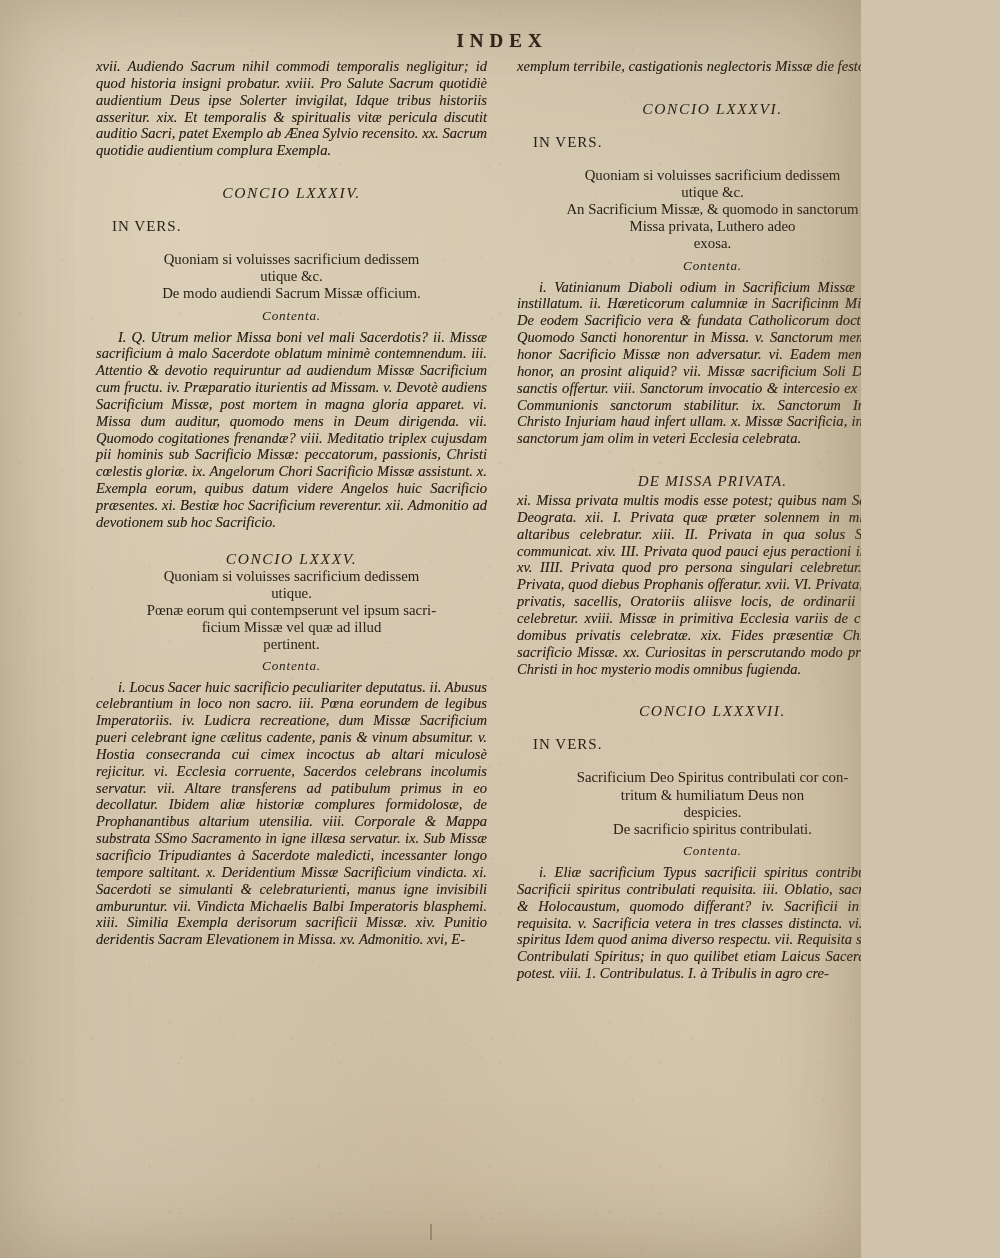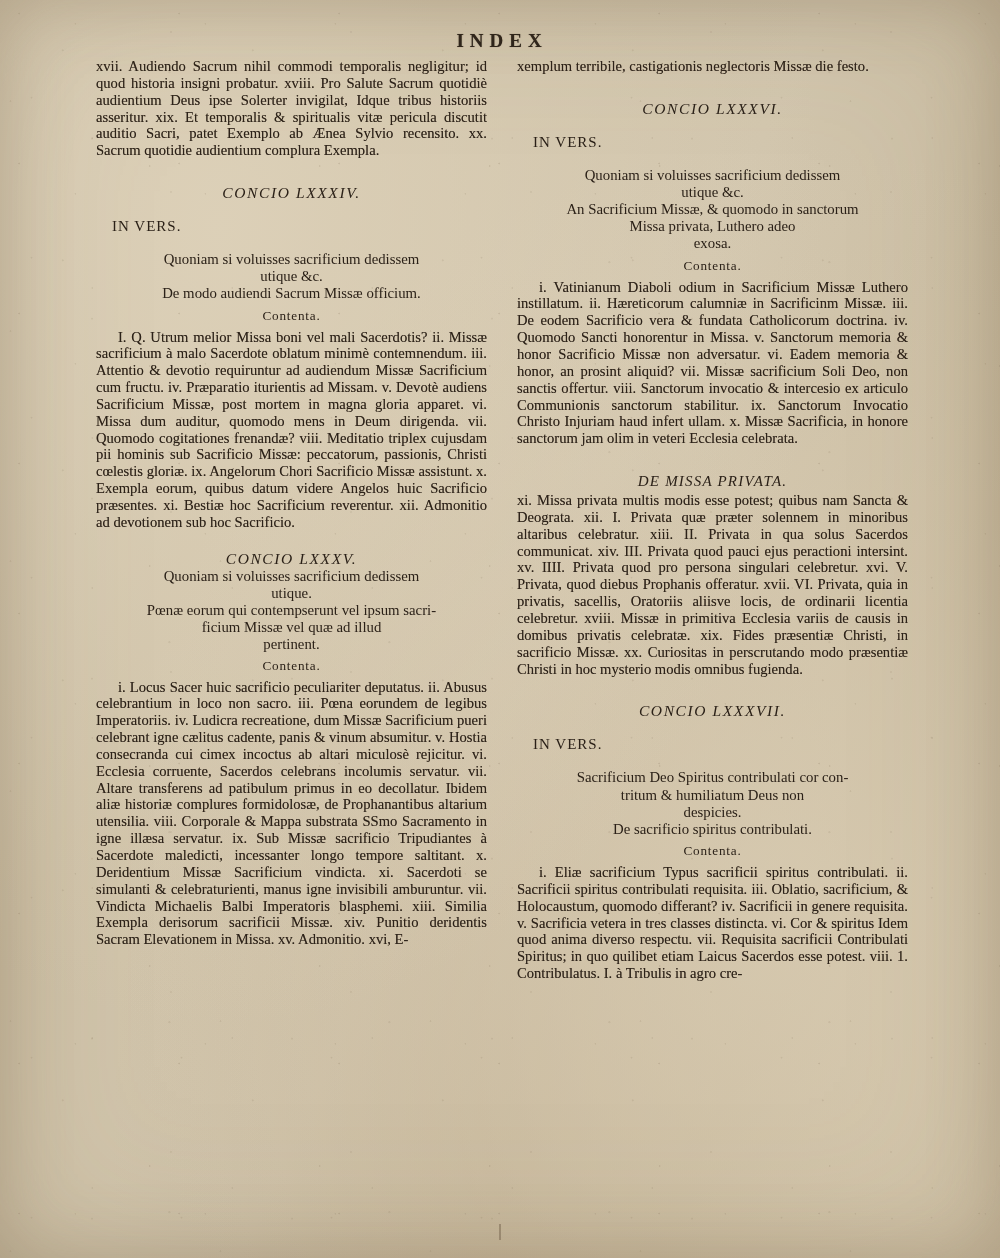--- a/index.html
+++ b/index.html
@@ -8,21 +8,21 @@
   }
   body {
     width: 1000px;
     height: 1258px;
     background: #cfc3ab;
     font-family: "Liberation Serif", serif;
     overflow: hidden;
   }
   .page {
     position: relative;
-    width: 1000px;
+    width: 861px;
     height: 1258px;
     background:
       radial-gradient(ellipse at 22% 18%, rgba(222,210,186,0.85) 0%, rgba(210,196,170,0.0) 55%),
       radial-gradient(ellipse at 78% 72%, rgba(218,205,180,0.75) 0%, rgba(205,190,164,0.0) 60%),
       radial-gradient(ellipse at 50% 95%, rgba(188,170,140,0.55) 0%, rgba(200,185,158,0.0) 55%),
       linear-gradient(115deg, #d6cab2 0%, #cfc2a8 28%, #d2c6ae 52%, #c9bb9f 78%, #cfc1a6 100%);
     box-sizing: border-box;
     overflow: hidden;
   }
   
@@ -80,20 +80,21 @@
     margin: 0;
   }
   .body-text {
     font-size: 14.6px;
     line-height: 1.155;
     text-align: justify;
     text-justify: inter-word;
     hyphens: manual;
     color: #2c2219;
     text-shadow: 0 0 0.6px rgba(50,36,22,0.45);
+    font-style: italic;
   }
   .sect-title {
     text-align: center;
     font-style: italic;
     font-size: 15.5px;
     letter-spacing: 1.6px;
     margin-top: 13px;
     margin-bottom: 0;
   }
   .sect-sub {
@@ -106,20 +107,21 @@
     text-align: center;
     font-size: 14.8px;
     line-height: 1.16;
     margin: 0;
   }
   .sect-line.tight {
     line-height: 1.14;
   }
   .contenta {
     text-align: center;
+    font-style: italic;
     font-size: 13.2px;
     letter-spacing: 0.8px;
     margin-top: 5px;
     margin-bottom: 5px;
   }
   .indent {
     text-indent: 22px;
   }
   .it {
     font-style: italic;

